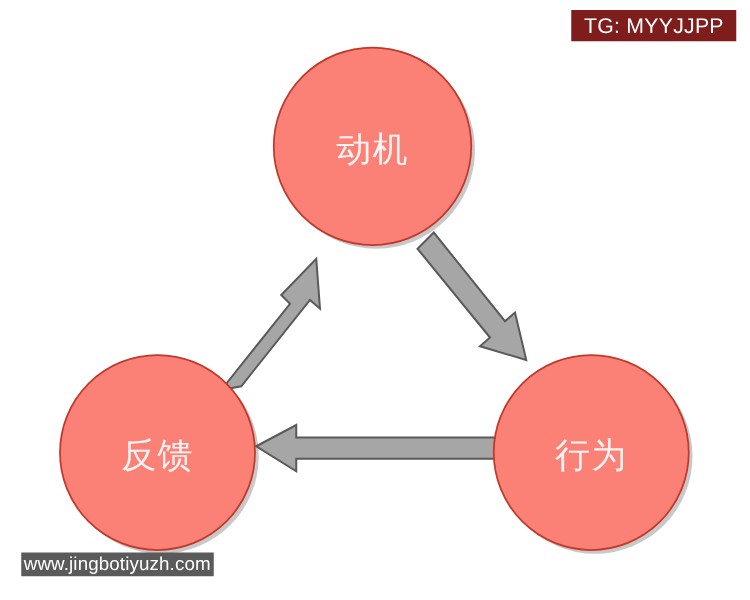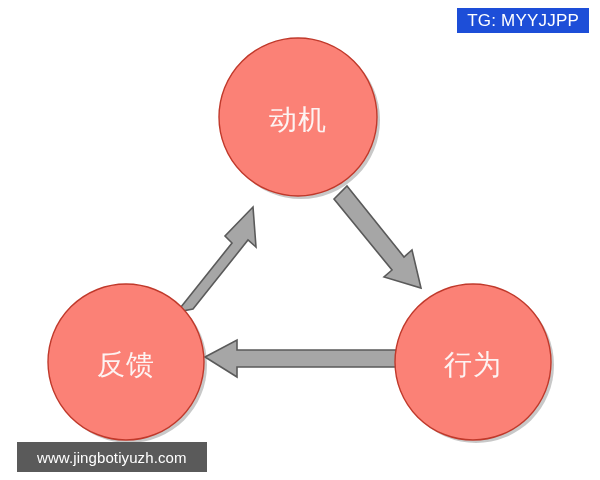--- a/index.html
+++ b/index.html
@@ -41,29 +41,29 @@
     justify-content: center;
     color: #ffffff;
     white-space: nowrap;
     font-family: "Liberation Sans", "DejaVu Sans", sans-serif;
   }
   #tg-badge {
     right: 11px;
     top: 8px;
     height: 25px;
     padding: 0 10px;
-    background: #1d4ed8;
+    background: #7f1d1d;
     font-size: 17px;
     letter-spacing: 0.2px;
   }
   #watermark-badge {
     left: 17px;
     top: 442px;
-    height: 30px;
-    padding: 0 20px;
+    height: 19px;
+    padding: 0 2px;
     background: #5a5a5a;
     font-size: 15px;
     letter-spacing: 0.1px;
   }
 </style>
 </head>
 <body>
 
 <div id="stage">
 

